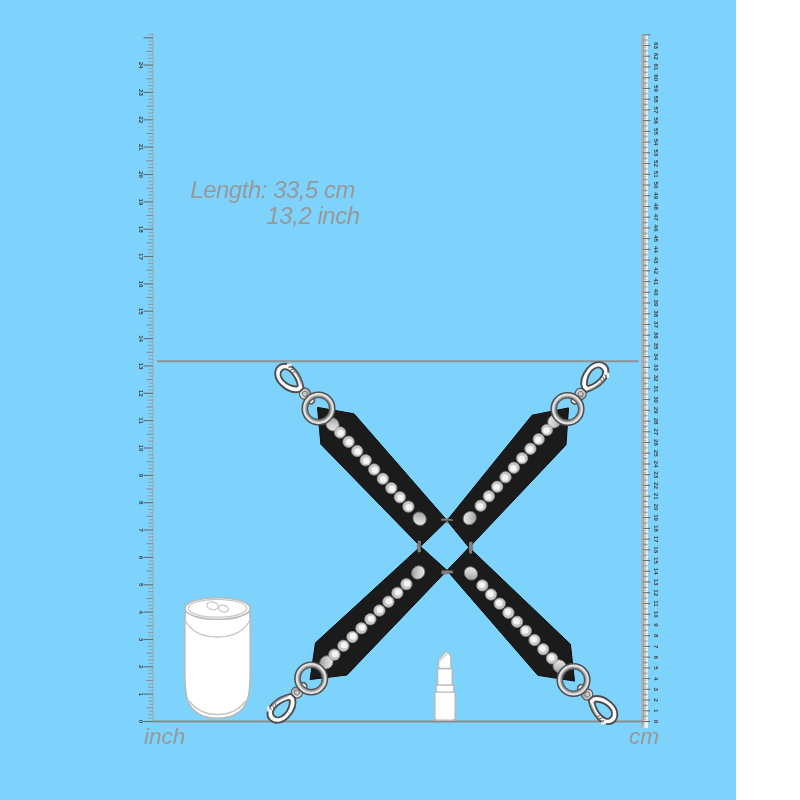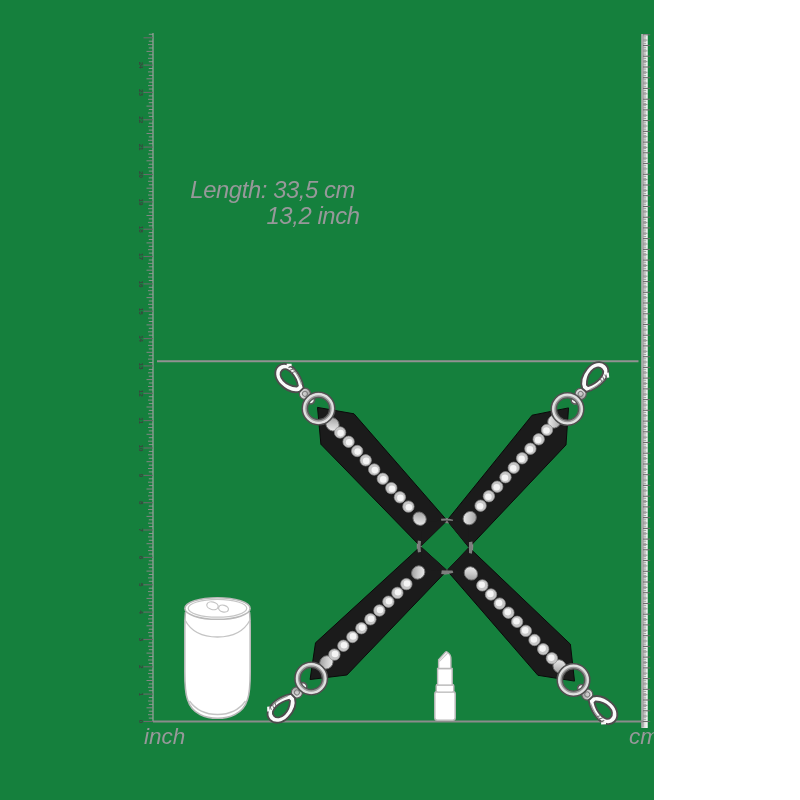--- a/index.html
+++ b/index.html
@@ -1,16 +1,16 @@
 <!DOCTYPE html>
 <html><head>
 <meta charset="utf-8">
 <style>
   html,body { margin:0; padding:0; background:#ffffff; }
-  #page { width:654px; height:800px; position:relative; background:#15803d; overflow:hidden; }
+  #page { width:736px; height:800px; position:relative; background:#7dd3fc; overflow:hidden; }
 </style>
 </head>
 <body>
 <div id="page">
 <svg width="800" height="800" viewBox="0 0 800 800">
 <defs>
 <linearGradient id="redge" x1="0" y1="0" x2="1" y2="0">
   <stop offset="0" stop-color="#ababab"></stop>
           <stop offset="0.45" stop-color="#d8d8d8"></stop>
           <stop offset="1" stop-color="#ffffff"></stop>

